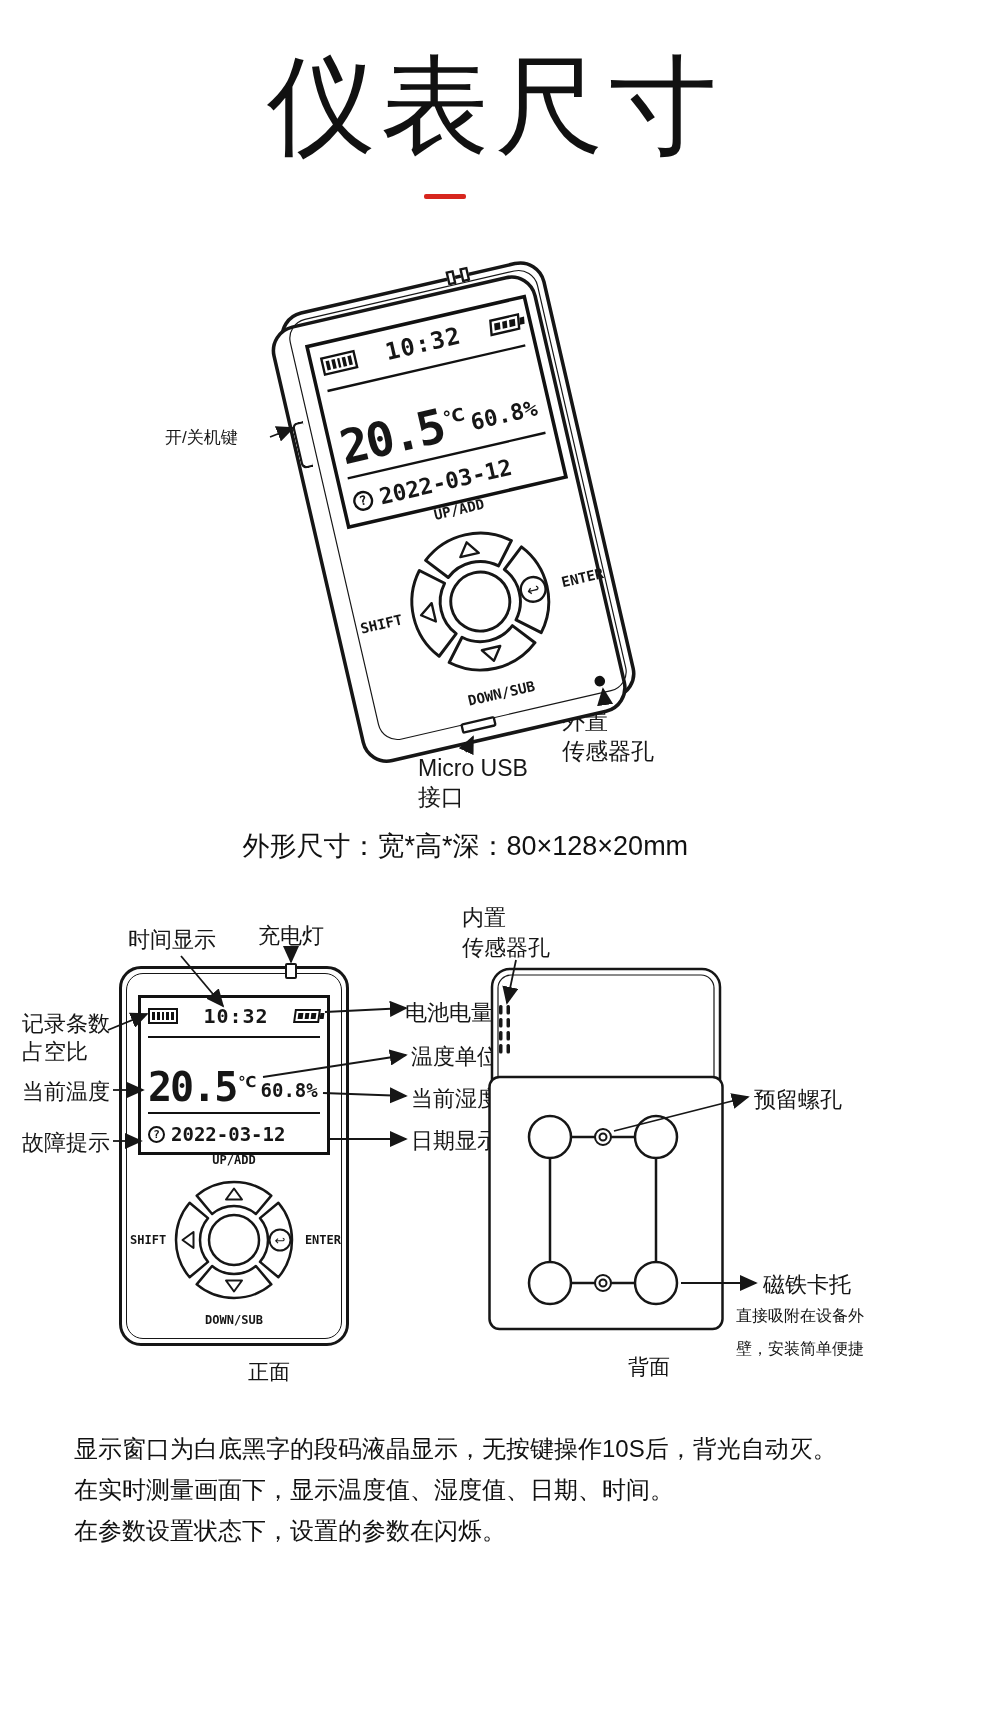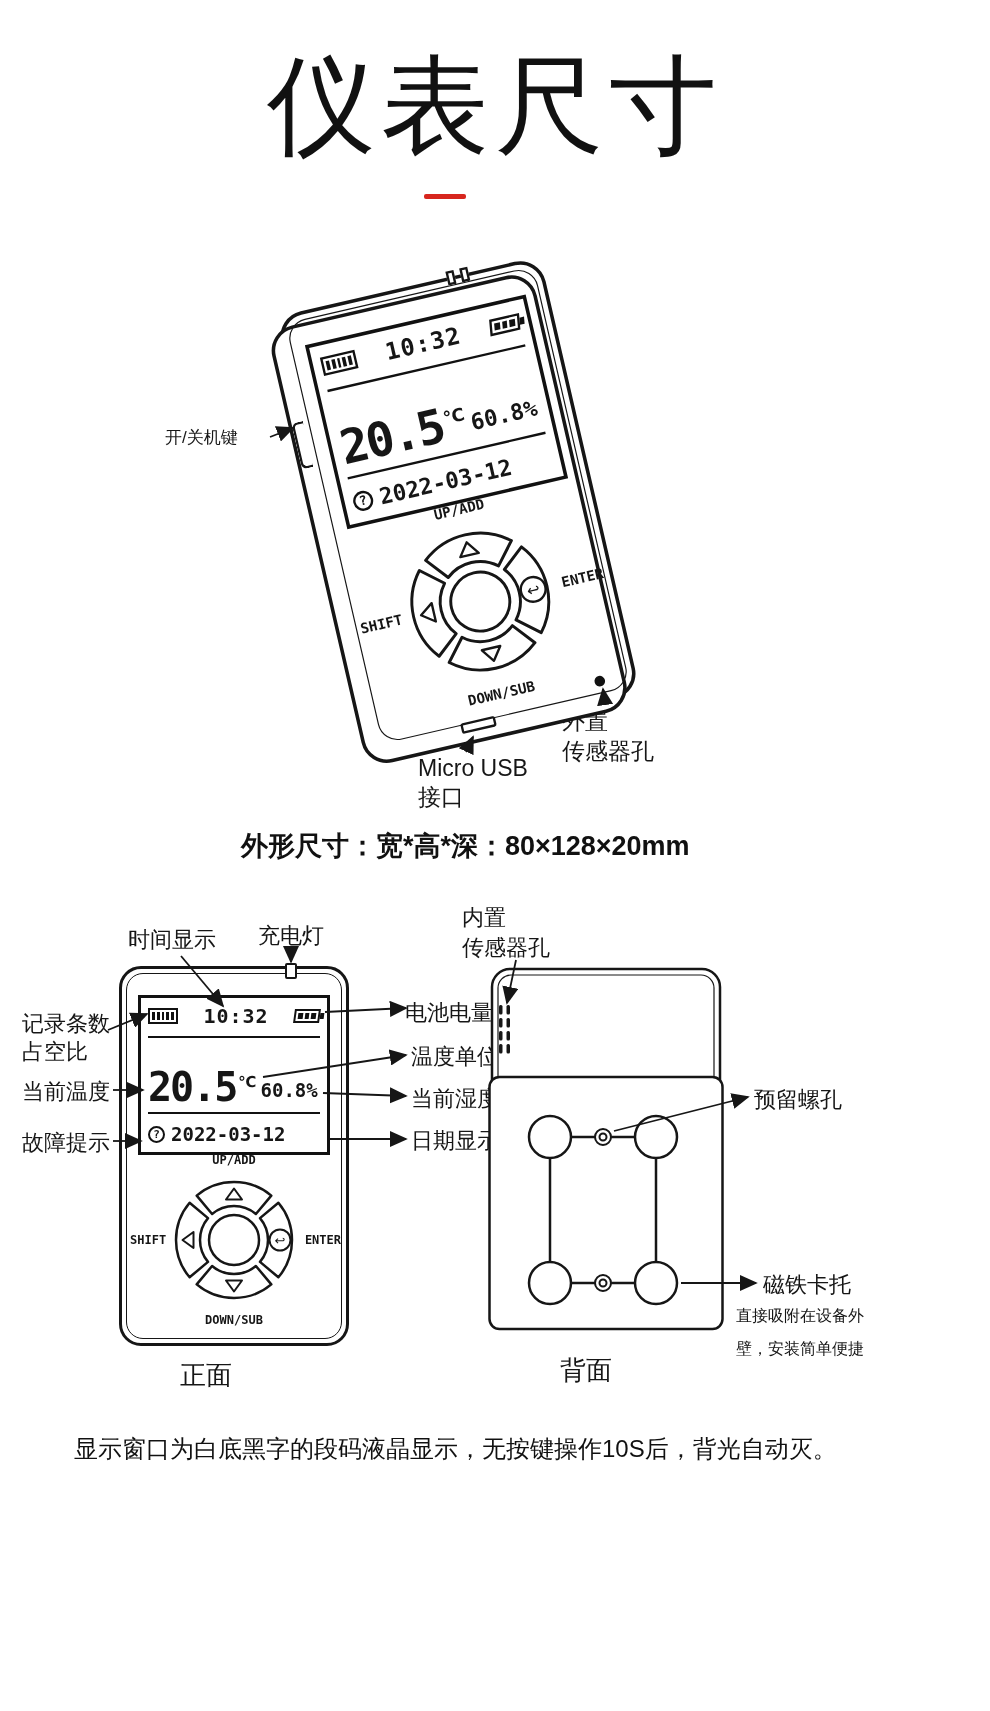--- a/index.html
+++ b/index.html
@@ -51,23 +51,23 @@
   .keypad svg{position:absolute;left:50%;top:10px;transform:translateX(-50%)}
   .kl{position:absolute;font-family:"DejaVu Sans Mono",monospace;font-size:12px;font-weight:bold;color:#161616}
   .kl.up{top:-2px;left:0;width:100%;text-align:center}
   .kl.down{top:158px;left:0;width:100%;text-align:center}
   .kl.left{left:8px;top:78px}
   .kl.right{right:5px;top:78px}
 
   
   .lbl{position:absolute;font-size:22px;color:#161616;white-space:nowrap;line-height:28px}
   .lbl.center{white-space:normal}
-  .caption{position:absolute;font-size:26px;font-weight:500;width:110px;text-align:left}
-
-  .size-line{left:0;top:828px;width:94%;text-align:center;font-size:27px;font-weight:bold;color:#111}
+  .caption{position:absolute;font-size:21px;font-weight:500;width:110px;text-align:right}
+
+  .size-line{left:0;top:828px;width:94%;text-align:center;font-size:27px;font-weight:normal;color:#111}
 
   .footer{left:74px;top:1428px;width:880px}
   .footer p{font-size:24px;line-height:41px;color:#111}
 
   .overlay{left:0;top:0;z-index:5;pointer-events:none}
 </style>
 </head>
 <body>
 
 <div class="abs title-wrap">
@@ -263,20 +263,22 @@
 <div class="lbl" style="left:754px;top:1086px">预留螺孔</div>
 <div class="lbl" style="left:763px;top:1271px">磁铁卡托</div>
 <div class="lbl" style="left:736px;top:1299px;line-height:33px;font-size:16px">
   <div>直接吸附在设备外</div>
   <div>壁，安装简单便捷</div>
 </div>
 <div class="caption" style="left:560px;top:1353px">背面</div>
 
 <div class="abs footer">
   <p>显示窗口为白底黑字的段码液晶显示，无按键操作10S后，背光自动灭。</p>
+  <p>在实时测量画面下，显示温度值、湿度值、日期、时间。</p>
+  <p>在参数设置状态下，设置的参数在闪烁。</p>
 </div>
 
 <svg class="abs overlay" width="990" height="1711" viewBox="0 0 990 1711">
   <defs>
     <marker id="ah" markerWidth="11" markerHeight="9" refX="9" refY="4.5" orient="auto">
       <path d="M0,0 L10,4.5 L0,9 Z" fill="#161616"></path>
     </marker>
   </defs>
   <g stroke="#161616" stroke-width="1.8" fill="none">
 

